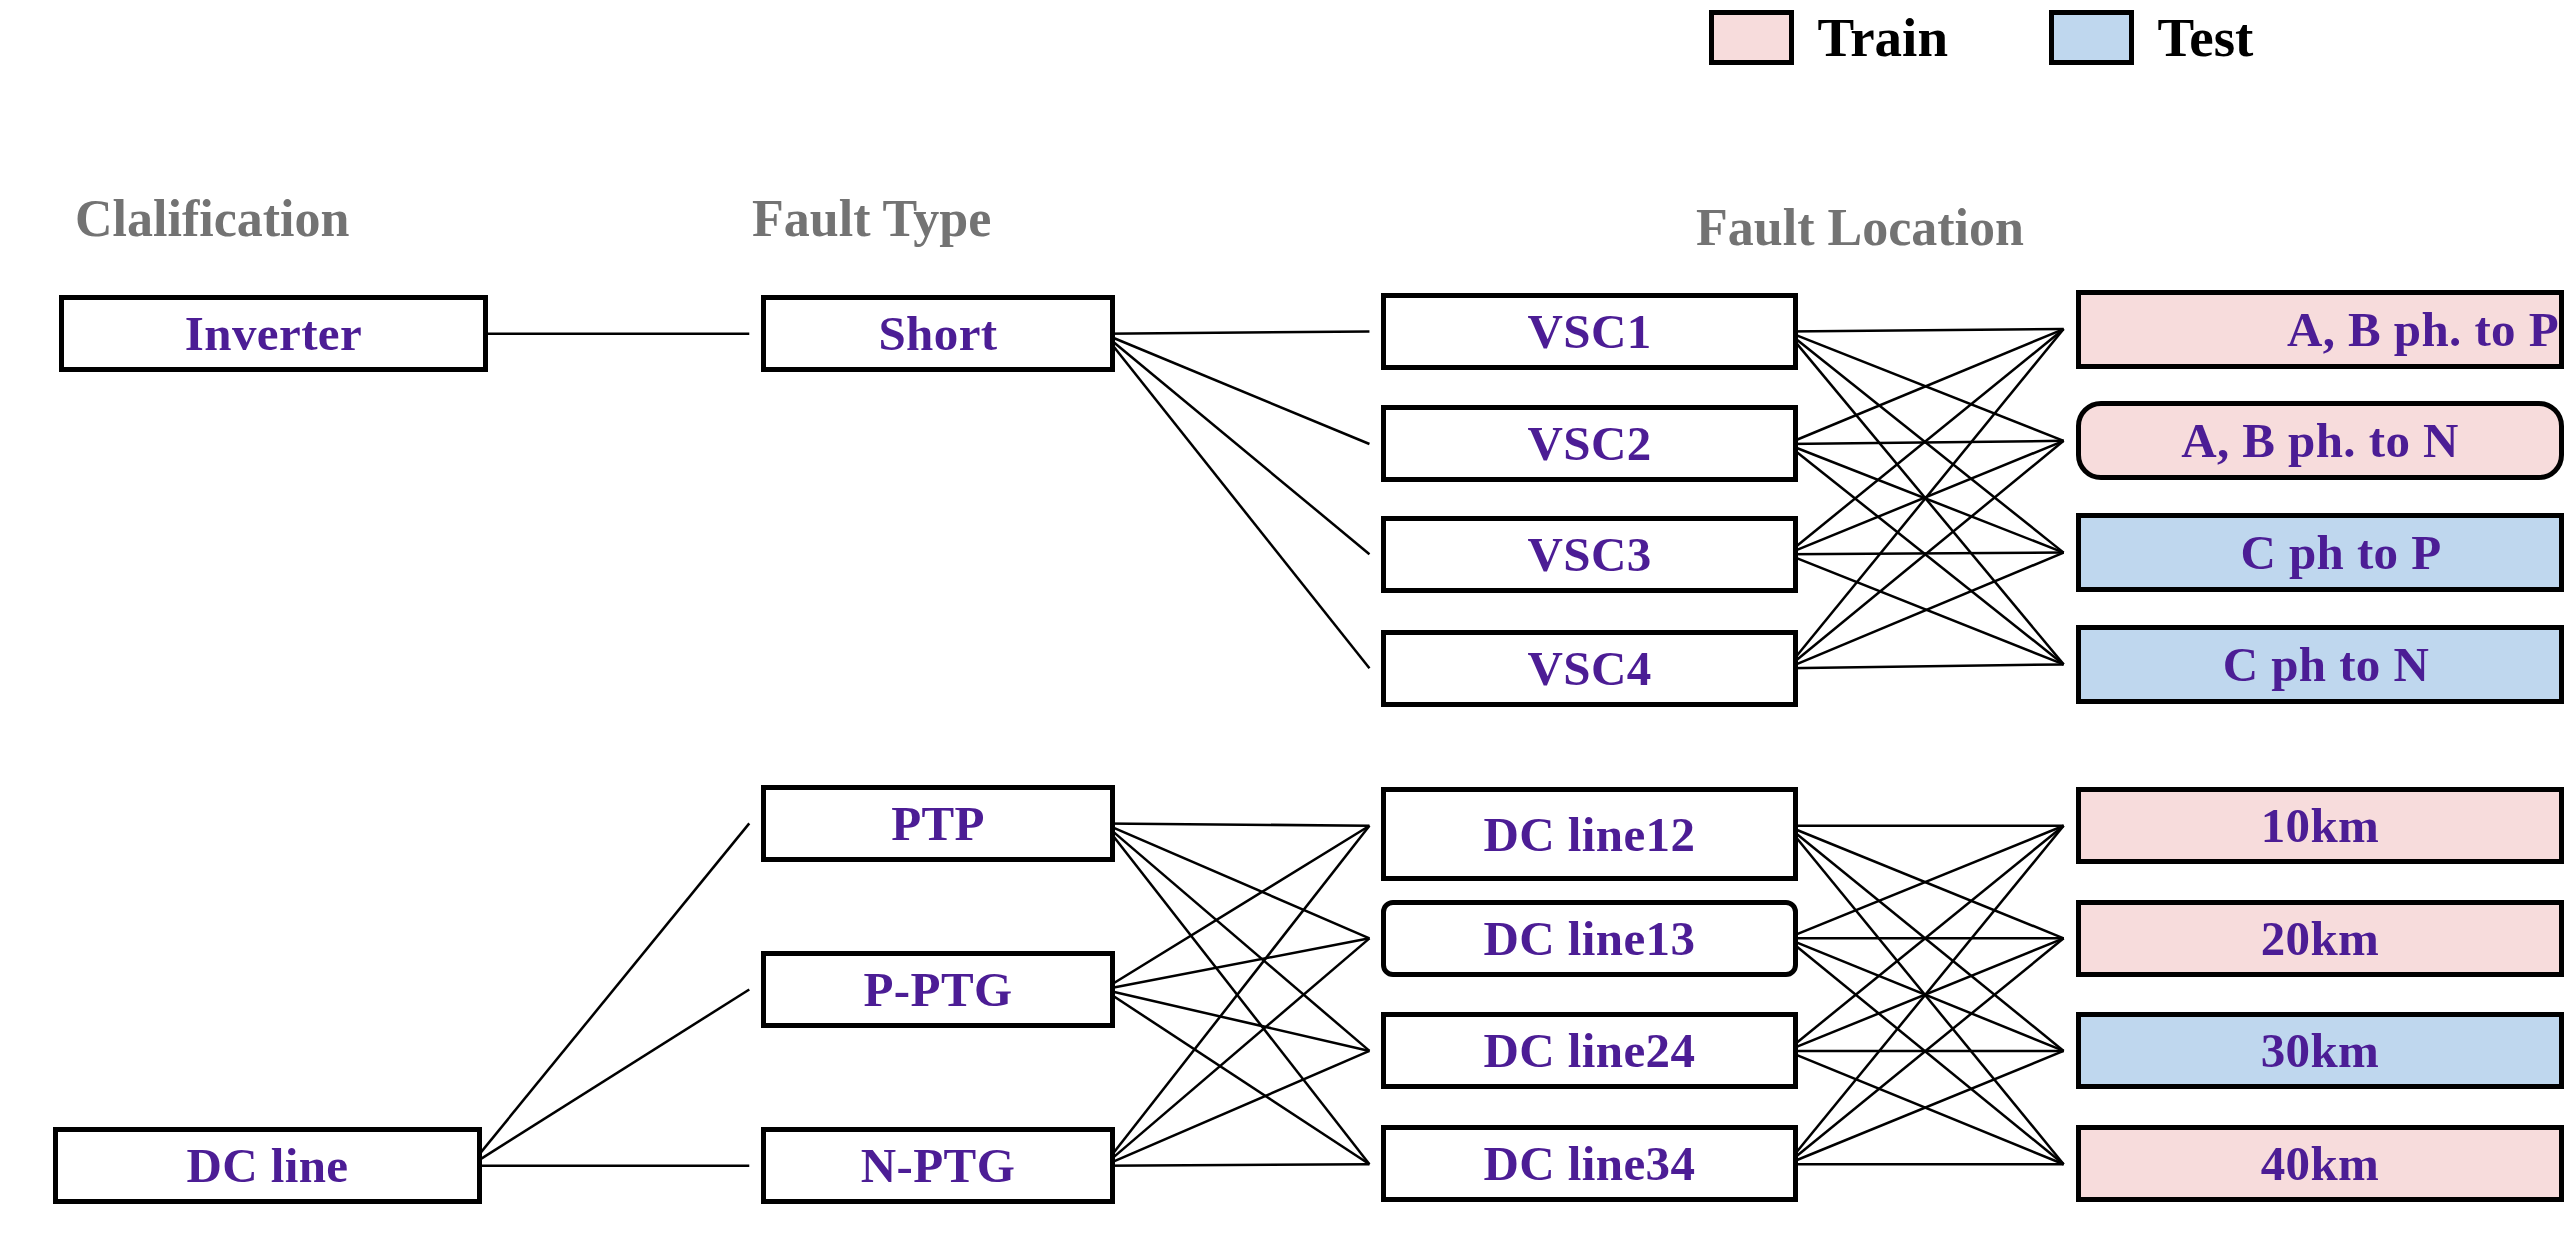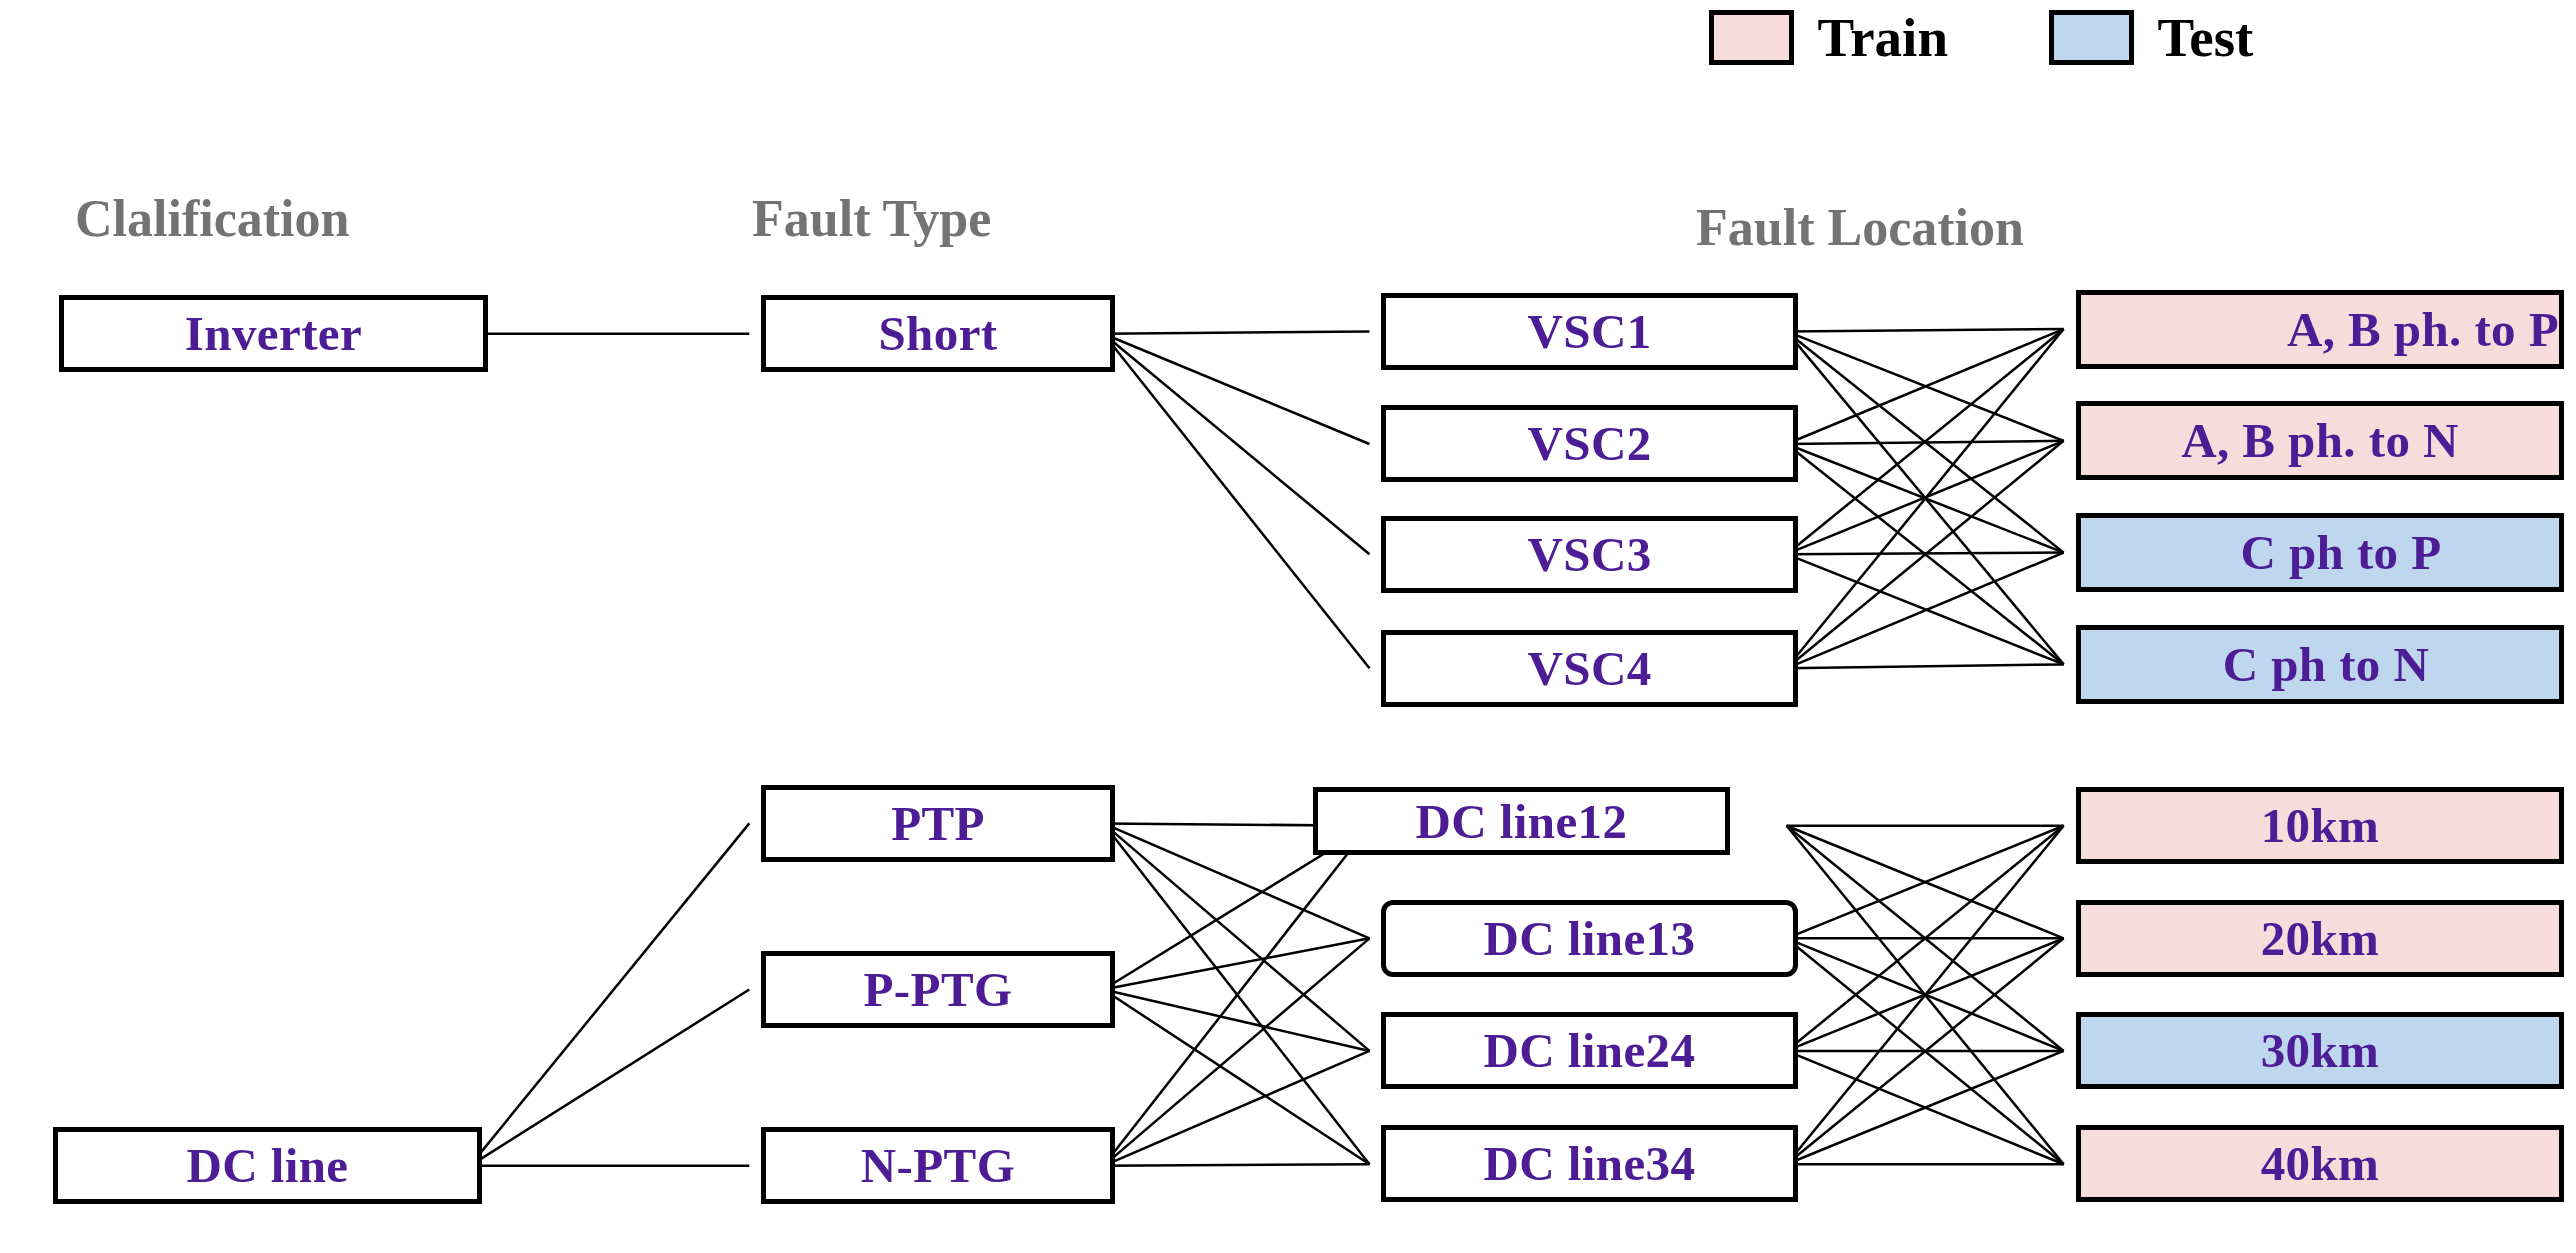--- a/index.html
+++ b/index.html
@@ -183,36 +183,36 @@
       </div>
       <div class="node" style="left: 1369px; top: 405px; width: 417px; height: 77px;">
         <span>VSC2</span>
       </div>
       <div class="node" style="left: 1369px; top: 516px; width: 417px; height: 77px;">
         <span>VSC3</span>
       </div>
       <div class="node" style="left: 1369px; top: 630px; width: 417px; height: 77px;">
         <span>VSC4</span>
       </div>
-      <div class="node" style="left: 1301px; top: 787px; width: 417px; height: 68px; align-items: center;">
+      <div class="node" style="left: 1369px; top: 787px; width: 417px; height: 94px; align-items: center;">
         <span>DC line12</span>
       </div>
       <div class="node" style="left: 1369px; top: 900px; width: 417px; height: 77px; border-radius: 12px;">
         <span>DC line13</span>
       </div>
       <div class="node" style="left: 1369px; top: 1012px; width: 417px; height: 77px;">
         <span>DC line24</span>
       </div>
       <div class="node" style="left: 1369px; top: 1125px; width: 417px; height: 77px;">
         <span>DC line34</span>
       </div>
       <div class="node train" style="left: 2064px; top: 290px; width: 488px; height: 79px; justify-content: flex-end;">
         <span>A, B ph. to P</span>
       </div>
-      <div class="node train" style="left: 2064px; top: 401px; width: 488px; height: 79px;">
+      <div class="node train" style="left: 2064px; top: 401px; width: 488px; height: 79px; border-radius: 25px;">
         <span>A, B ph. to N</span>
       </div>
       <div class="node test" style="left: 2064px; top: 513px; width: 488px; height: 79px; padding-left: 42px;">
         <span>C ph to P</span>
       </div>
       <div class="node test" style="left: 2064px; top: 625px; width: 488px; height: 79px; padding-left: 12px;">
         <span>C ph to N</span>
       </div>
       <div class="node train" style="left: 2064px; top: 787px; width: 488px; height: 77px;">
         <span>10km</span>

